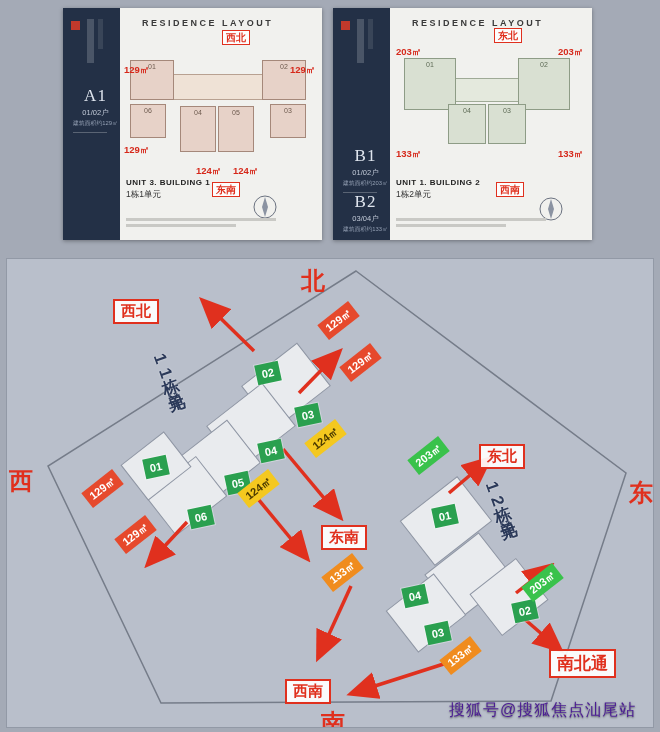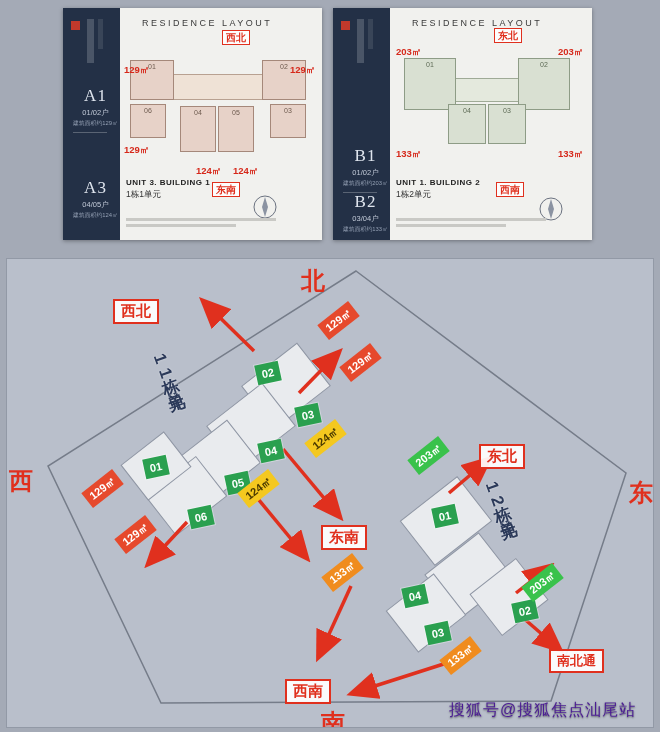--- a/index.html
+++ b/index.html
@@ -14,21 +14,21 @@
   .brand-mark { position: absolute; left: 8px; top: 13px; width: 9px; height: 9px; background: #c0392b; }
   .brand-bar  { position: absolute; left: 24px; top: 11px; width: 7px; height: 44px; background: rgba(255,255,255,.18); }
   .brand-bar2 { position: absolute; left: 35px; top: 11px; width: 5px; height: 30px; background: rgba(255,255,255,.10); }
   .sb-entry { position: absolute; left: 10px; width: 45px; color: #e8ecf2; text-align: center; }
   .sb-code { font-family: "Liberation Serif", serif; font-size: 17px; letter-spacing: 1px; color: #dfe5ee; }
   .sb-units { font-size: 7.5px; margin-top: 2px; color: #c2cad8; }
   .sb-area { font-size: 6.5px; margin-top: 2px; color: #94a0b4; transform: scale(.9); transform-origin: left top; white-space: nowrap; }
   .sb-rule { margin-top: 3px; width: 34px; height: 1px; background: rgba(255,255,255,.25); }
 
   .card-body { position: relative; flex: 1; overflow: hidden; }
-  .card-title { position: absolute; left: 22px; top: 10px; font-size: 9px; font-weight: normal;
+  .card-title { position: absolute; left: 22px; top: 10px; font-size: 9px; font-weight: bold;
                 letter-spacing: 2.5px; color: #3a3a3a; }
   .card-dir { position: absolute; border: 1.5px solid #e0301e; color: #e0301e; font-weight: bold;
               font-size: 10px; padding: 0 3px; line-height: 13px; background: rgba(255,255,255,.85); }
   .area-label { position: absolute; color: #d6281a; font-size: 9.5px; font-weight: bold; white-space: nowrap; }
   .unit-en { position: absolute; left: 6px; top: 170px; font-size: 8px; font-weight: bold; color: #222; letter-spacing: .5px; }
   .unit-cn { position: absolute; left: 6px; top: 181px; font-size: 8.5px; color: #333; }
   .dbar { position: absolute; height: 3px; background: #c9c9c5; }
 
   .plan { position: absolute; left: 6px; top: 44px; width: 194px; height: 120px; }
   .pu { position: absolute; border: 1px solid #a5887a; background: #e7d2c8; }
@@ -73,25 +73,20 @@
   <div class="card c0">
     <div class="card-sidebar">
       <div class="brand-mark"></div>
       <div class="brand-bar"></div>
       <div class="brand-bar2"></div>
       <div class="sb-entry" style="top:78px">
         <div class="sb-code">A1</div>
         <div class="sb-units">01/02户</div>
         <div class="sb-area">建筑面积约129㎡</div>
         <div class="sb-rule"></div>
-      </div>
-      <div class="sb-entry" style="top:170px">
-        <div class="sb-code">A3</div>
-        <div class="sb-units">04/05户</div>
-        <div class="sb-area">建筑面积约124㎡</div>
       </div>
     </div>
     <div class="card-body">
       <div class="card-title">RESIDENCE LAYOUT</div>
       <div class="card-dir" style="left:102px;top:22px">西北</div>
 
       <div class="plan">
         <div class="pu pu-conn" style="left:46px;top:22px;width:92px;height:26px"></div>
         <div class="pu" style="left:4px;top:8px;width:44px;height:40px">
           <span class="pu-label">01</span>
@@ -249,21 +244,21 @@
     <div class="abadge yellow" style="left:232px;top:220px">124㎡</div>
     <div class="abadge green" style="left:402px;top:187px">203㎡</div>
     <div class="abadge green" style="left:516px;top:314px">203㎡</div>
     <div class="abadge orange" style="left:316px;top:304px">133㎡</div>
     <div class="abadge orange" style="left:434px;top:387px">133㎡</div>
 
     <div class="dirbox" style="left:106px;top:40px">西北</div>
     <div class="dirbox" style="left:472px;top:185px">东北</div>
     <div class="dirbox" style="left:314px;top:266px">东南</div>
     <div class="dirbox" style="left:278px;top:420px">西南</div>
-    <div class="dirbox" style="left:542px;top:390px;font-size:13px">南北通</div>
+    <div class="dirbox" style="left:542px;top:390px;font-size:17px">南北通</div>
 
     <div class="bigdir" style="left:294px;top:6px">北</div>
     <div class="bigdir" style="left:2px;top:206px">西</div>
     <div class="bigdir" style="left:622px;top:218px">东</div>
     <div class="bigdir" style="left:314px;top:448px">南</div>
   </div>
 
   <div class="watermark">搜狐号@搜狐焦点汕尾站</div>
 </div>
 

